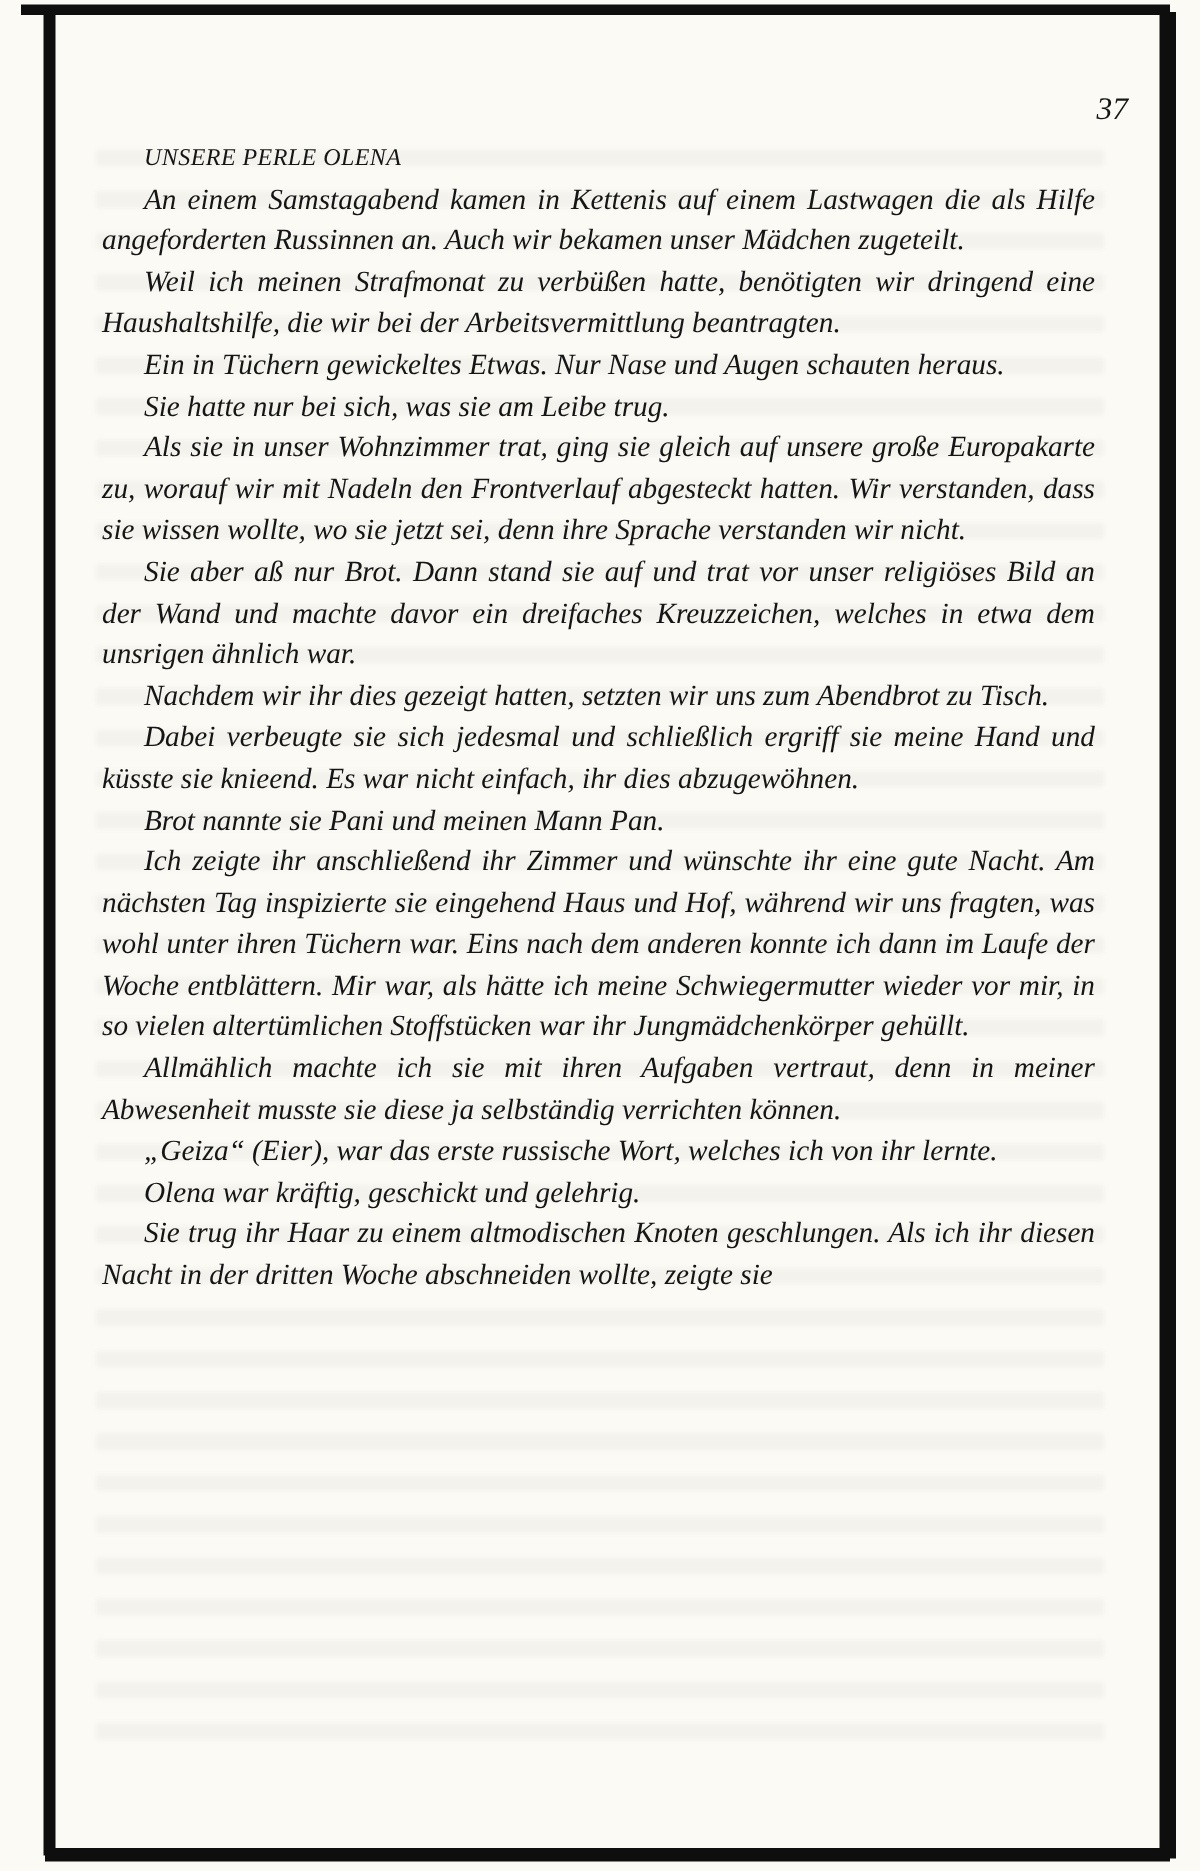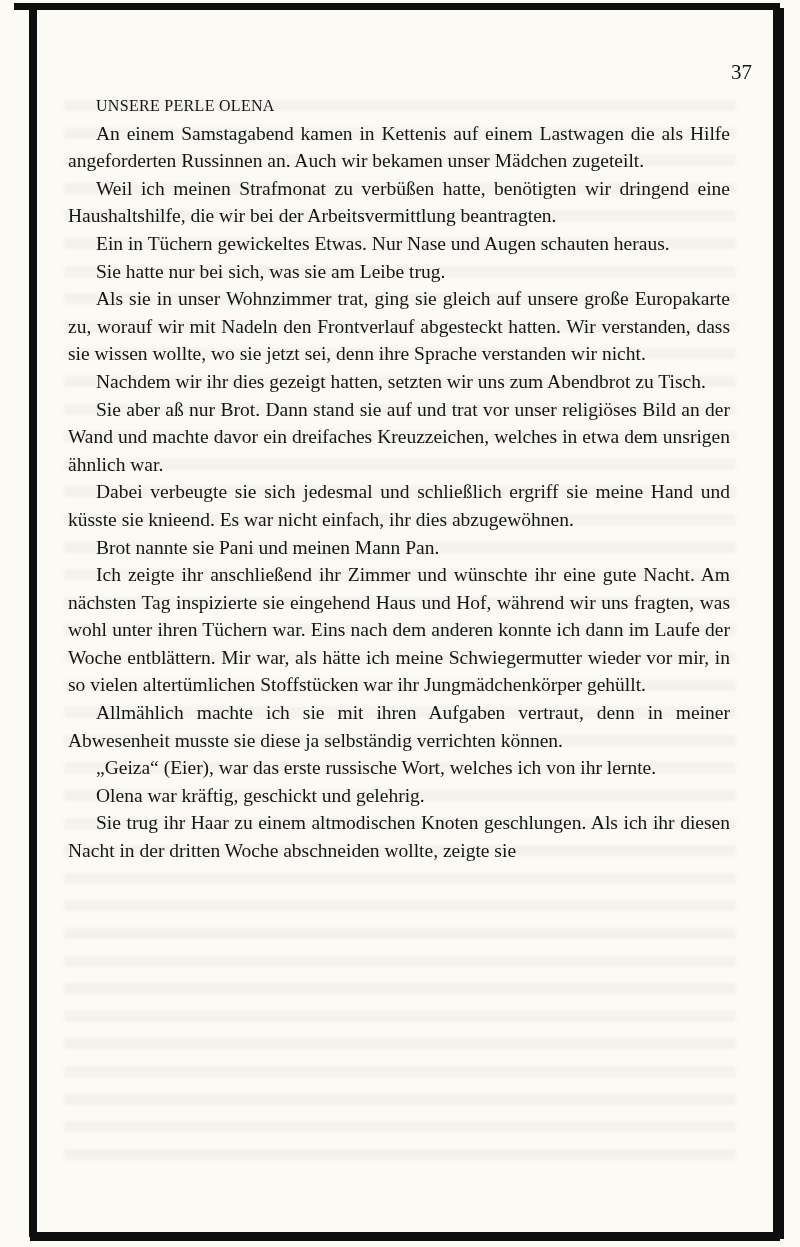--- a/index.html
+++ b/index.html
@@ -12,20 +12,21 @@
     position: relative;
     background: #ffffff;
     overflow: hidden;
     font-family: "Liberation Serif", "DejaVu Serif", serif;
   }
   
   .scan {
     position: absolute;
     inset: 0;
     background: #fbfaf5;
+    font-style: italic;
   }
   
   .edge {
     position: absolute;
     background: #0e0e0e;
   }
   .edge.top    { left: 14px;  right: 20px;  top: 3px;    height: 7px; }
   .edge.left   { left: 29px;  top: 8px;     bottom: 10px; width: 8px; }
   .edge.right  { right: 16px; top: 8px;     bottom: 8px;  width: 11px; }
   .edge.bottom { left: 30px;  right: 20px;  bottom: 6px;  height: 9px; }
@@ -96,22 +97,22 @@
   <div class="page-number">37</div>
 
   <div class="text-block" lang="de">
     <h1 class="title">UNSERE PERLE OLENA</h1>
     <div id="paras">
         <p class="para" lang="de">An einem Samstagabend kamen in Kettenis auf einem Lastwagen die als Hilfe angeforderten Russinnen an. Auch wir bekamen unser Mädchen zugeteilt.</p>
         <p class="para" lang="de">Weil ich meinen Strafmonat zu verbüßen hatte, benötigten wir dringend eine Haushaltshilfe, die wir bei der Arbeitsvermittlung beantragten.</p>
         <p class="para" lang="de">Ein in Tüchern gewickeltes Etwas. Nur Nase und Augen schauten heraus.</p>
         <p class="para" lang="de">Sie hatte nur bei sich, was sie am Leibe trug.</p>
         <p class="para" lang="de">Als sie in unser Wohnzimmer trat, ging sie gleich auf unsere große Europakarte zu, worauf wir mit Nadeln den Frontverlauf abgesteckt hatten. Wir verstanden, dass sie wissen wollte, wo sie jetzt sei, denn ihre Sprache verstanden wir nicht.</p>
+        <p class="para" lang="de">Sie aber aß nur Brot. Dann stand sie auf und trat vor unser religiöses Bild an der Wand und machte davor ein dreifaches Kreuzzeichen, welches in etwa dem unsrigen ähnlich war.</p>
         <p class="para" lang="de">Nachdem wir ihr dies gezeigt hatten, setzten wir uns zum Abendbrot zu Tisch.</p>
-        <p class="para" lang="de">Sie aber aß nur Brot. Dann stand sie auf und trat vor unser religiöses Bild an der Wand und machte davor ein dreifaches Kreuzzeichen, welches in etwa dem unsrigen ähnlich war.</p>
         <p class="para" lang="de">Dabei verbeugte sie sich jedesmal und schließlich ergriff sie meine Hand und küsste sie knieend. Es war nicht einfach, ihr dies abzugewöhnen.</p>
         <p class="para" lang="de">Brot nannte sie Pani und meinen Mann Pan.</p>
         <p class="para" lang="de">Ich zeigte ihr anschließend ihr Zimmer und wünschte ihr eine gute Nacht. Am nächsten Tag inspizierte sie eingehend Haus und Hof, während wir uns fragten, was wohl unter ihren Tüchern war. Eins nach dem anderen konnte ich dann im Laufe der Woche entblättern. Mir war, als hätte ich meine Schwiegermutter wieder vor mir, in so vielen altertümlichen Stoffstücken war ihr Jungmädchenkörper gehüllt.</p>
         <p class="para" lang="de">Allmählich machte ich sie mit ihren Aufgaben vertraut, denn in meiner Abwesenheit musste sie diese ja selbständig verrichten können.</p>
         <p class="para" lang="de">„Geiza“ (Eier), war das erste russische Wort, welches ich von ihr lernte.</p>
         <p class="para" lang="de">Olena war kräftig, geschickt und gelehrig.</p>
         <p class="para" lang="de">Sie trug ihr Haar zu einem altmodischen Knoten geschlungen. Als ich ihr diesen Nacht in der dritten Woche abschneiden wollte, zeigte sie</p>
       </div>
   </div>
 </div>

